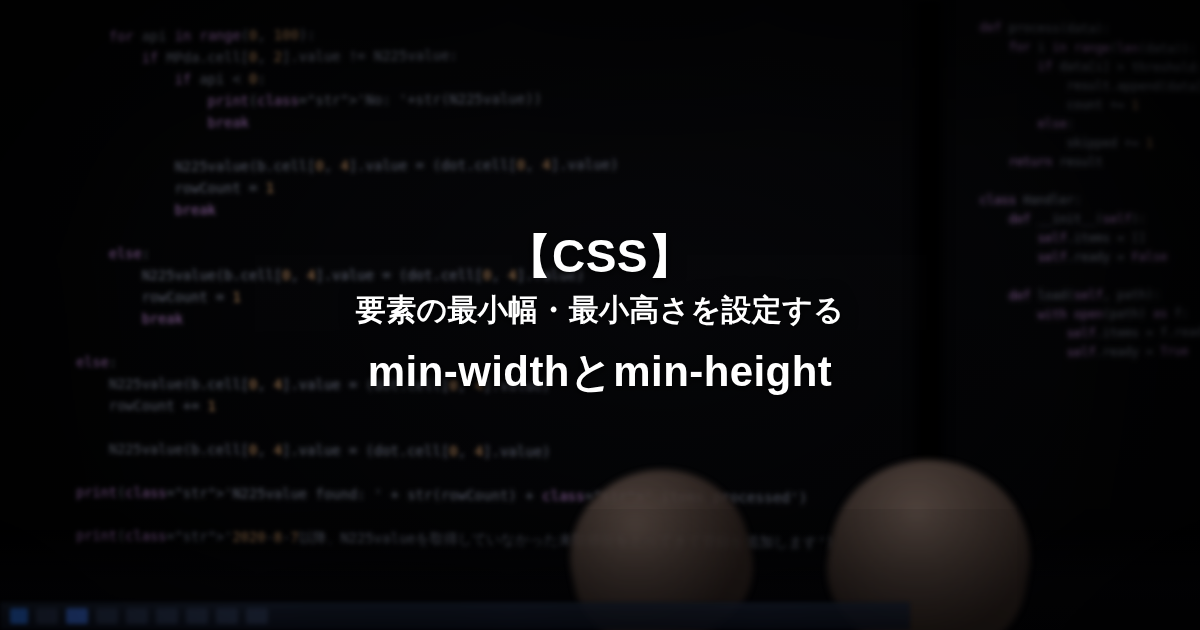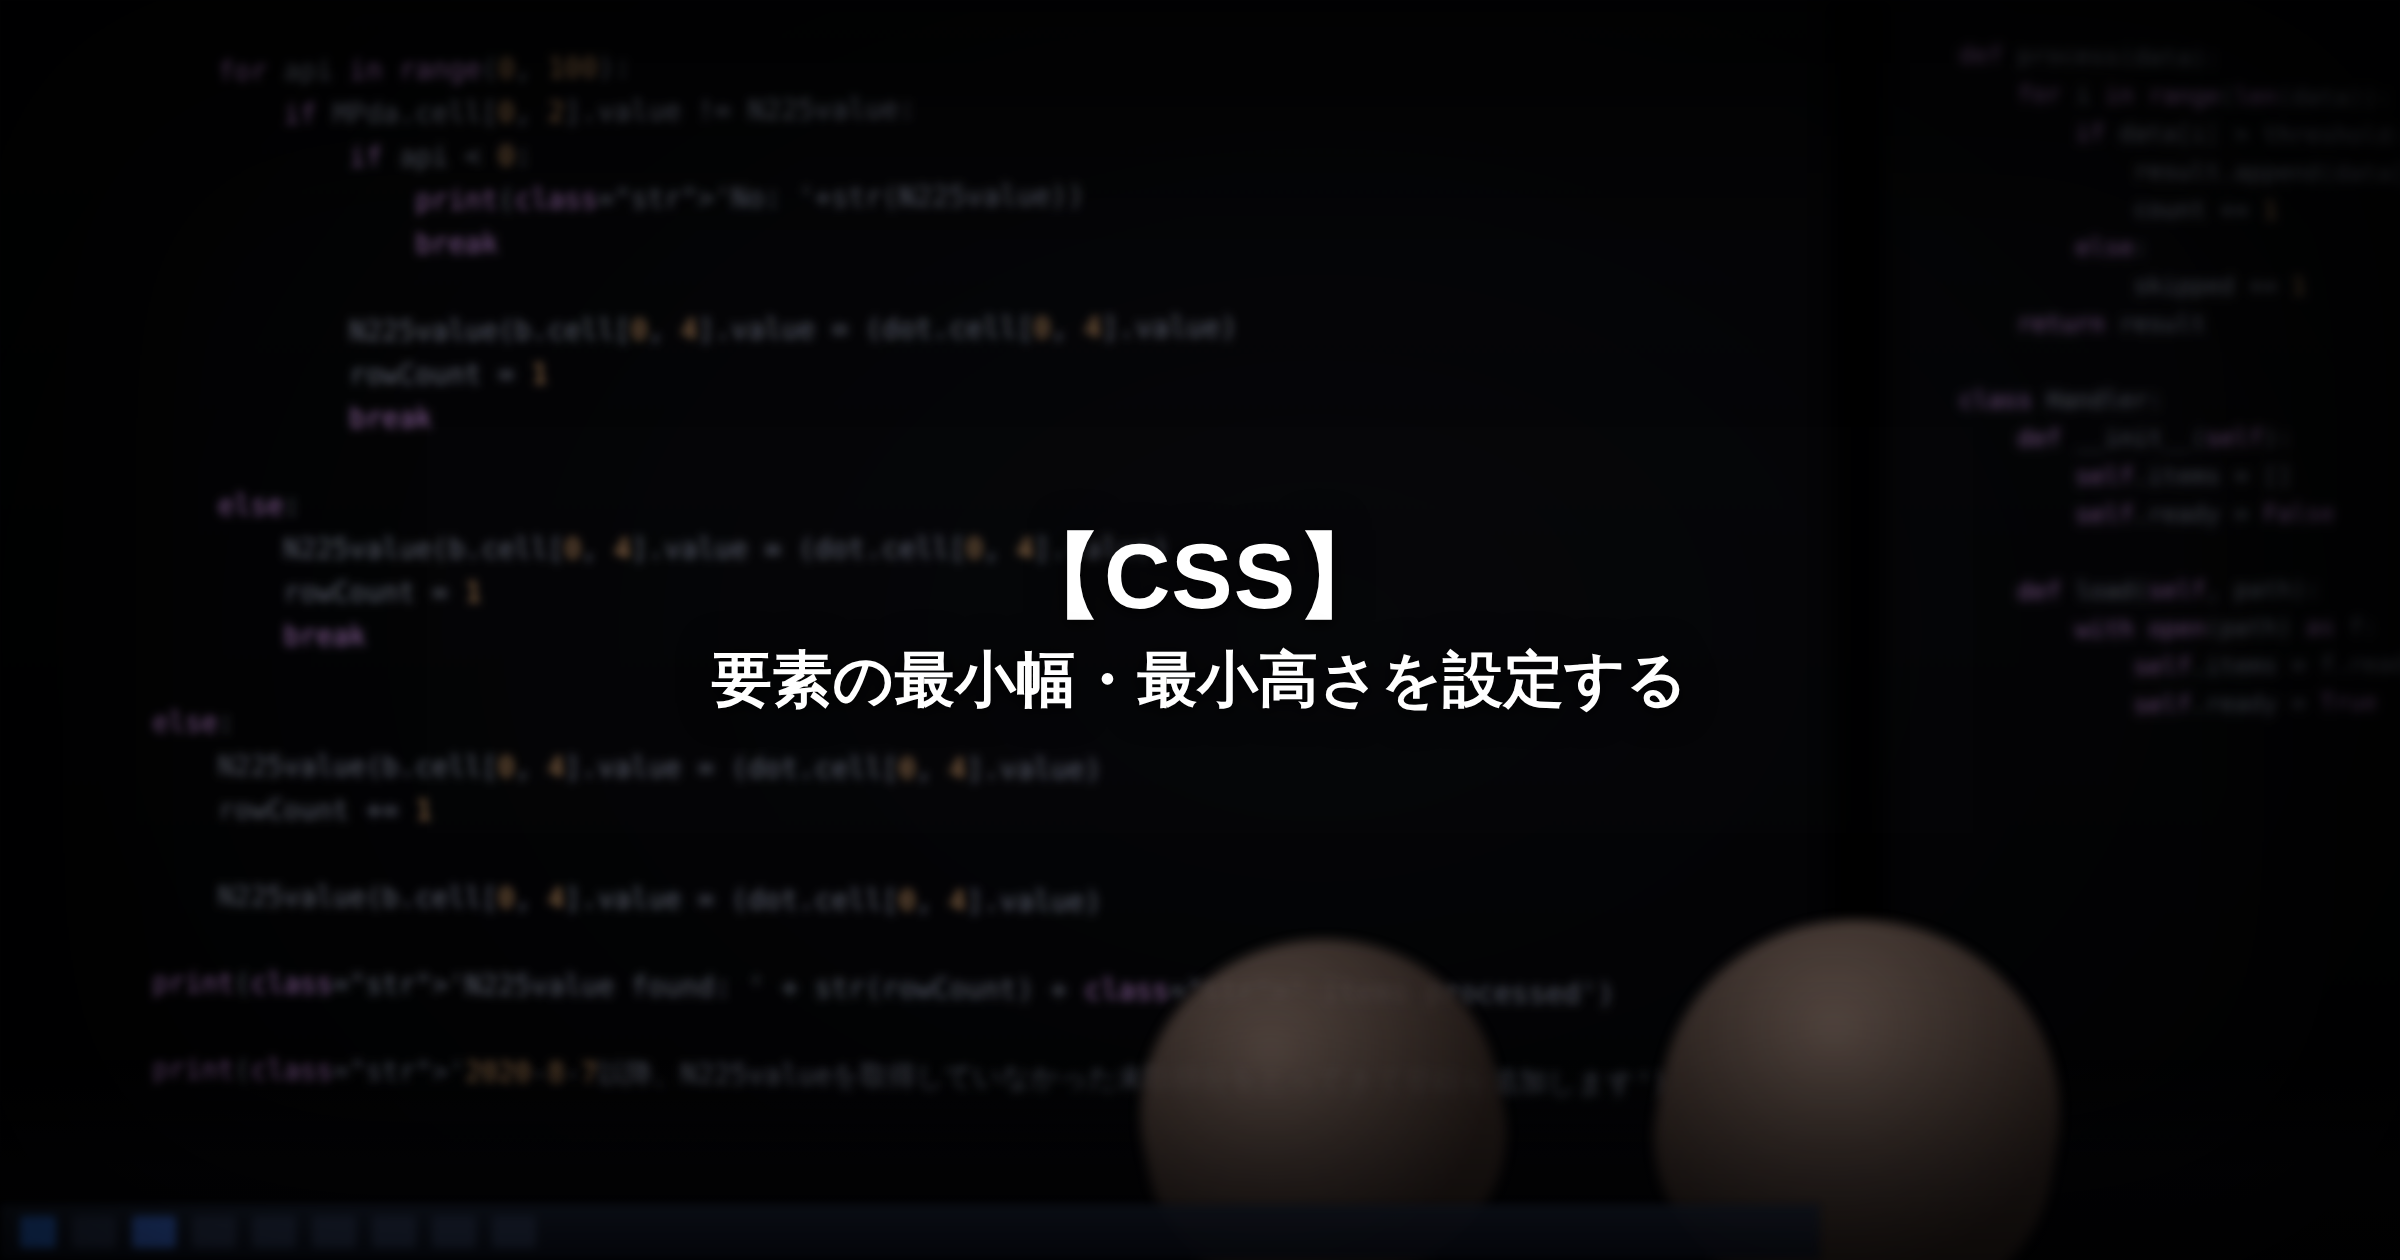--- a/index.html
+++ b/index.html
@@ -172,13 +172,14 @@
     <div class="pip"></div>
   <div class="pip"></div>
     <div class="pip"></div>
 </div>
 
 <div class="vignette"></div>
 
 <div class="overlay">
   <div class="title-line l1">【CSS】</div>
   <div class="title-line l2">要素の最小幅・最小高さを設定する</div>
+  <div class="title-line l3">min-widthとmin-height</div>
 </div>
 
 </body></html>

